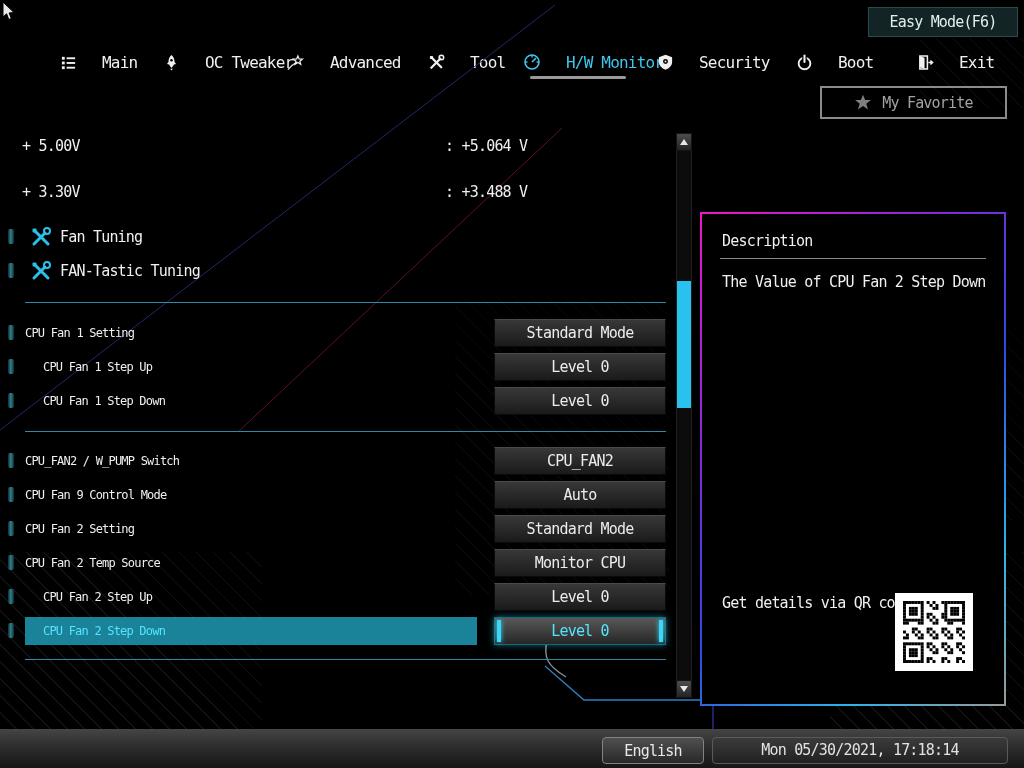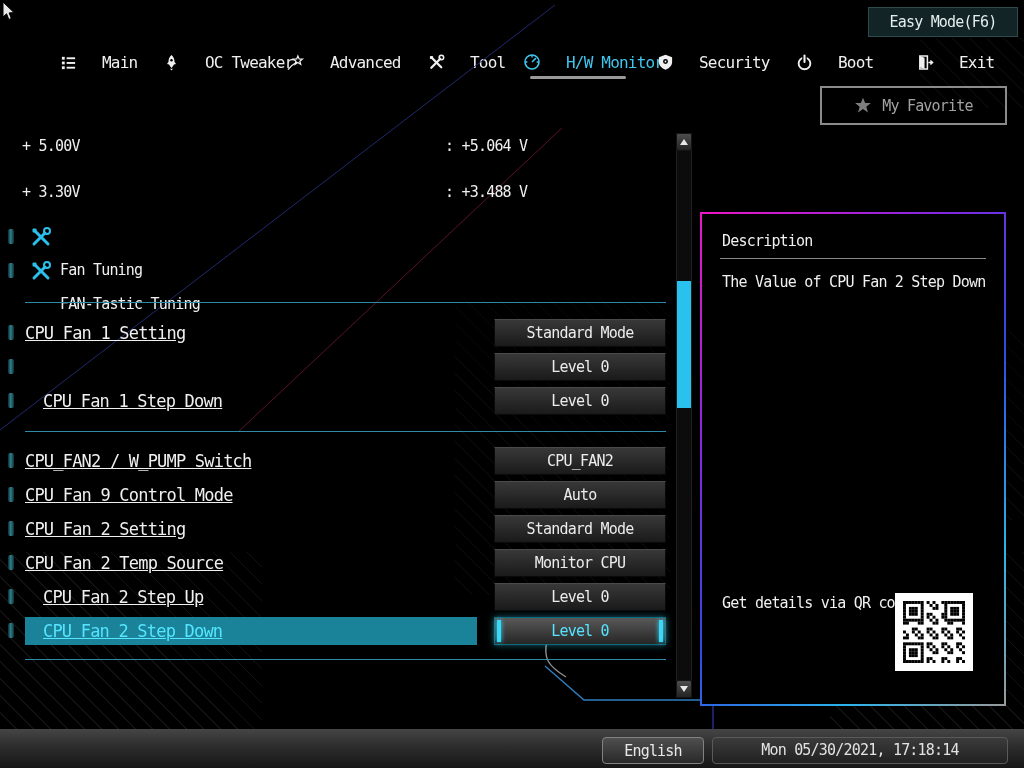--- a/index.html
+++ b/index.html
@@ -19,40 +19,40 @@
     -webkit-background-clip:text; background-clip:text; color:transparent; }
   .easy-mode { position:absolute; left:868px; top:7px; width:150px; height:30px;
     background:#122426; border:1px solid #2d4a4d; color:#e4eeee; font-size:15px;
     font-family:inherit; letter-spacing:-0.8px; cursor:pointer; }
   
   .tab { position:absolute; top:50px; height:24px; display:flex; align-items:center; gap:25px;
     font-size:16px; color:#f0f0f0; cursor:pointer; white-space:nowrap; }
   .tab.active { color:#3fc6ee; }
   .tab-underline { position:absolute; left:530px; top:76px; width:96px; height:3px;
     background:#9a9a9a; border-radius:2px; }
-  .favorite { position:absolute; left:820px; top:86px; width:187px; height:39px;
+  .favorite { position:absolute; left:820px; top:86px; width:187px; height:33px;
     border:2px solid #8b8b8b; display:flex; align-items:center; justify-content:center;
     gap:10px; color:#a2a2a2; font-size:15px; cursor:pointer; background:transparent; }
   
   .hatch { position:absolute; pointer-events:none;
     background:repeating-linear-gradient(45deg, rgba(255,255,255,0.07) 0px,
       rgba(255,255,255,0.07) 1px, transparent 1px, transparent 12px); }
   #deco-svg { position:absolute; left:0; top:0; pointer-events:none; }
   
   .vrow { position:absolute; left:0; width:670px; height:20px; font-size:15px; line-height:20px; }
   .vrow .vlabel { position:absolute; left:22px; }
   .vrow .vval  { position:absolute; left:445px; }
   .trow { position:absolute; left:0; width:670px; height:26px; line-height:26px; font-size:15px; cursor:pointer; }
-  .trow .tlabel { position:absolute; left:60px;margin-top:33px; }
+  .trow .tlabel { position:absolute; left:60px; }
   .trow .ticon { position:absolute; left:30px; top:2px; }
   .marker { position:absolute; left:8px; top:6px; width:6px; height:15px; border-radius:2px;
     background:linear-gradient(90deg,#0d2d31,#2f7f8b 45%,#0d2d31); }
   .trow .marker { top:5px; }
   .srow { position:absolute; left:0; width:670px; height:28px; cursor:pointer; }
-  .srow .slabel { position:absolute; left:25px; line-height:28px; font-size:17px; z-index:2;text-decoration:underline; }
+  .srow .slabel { position:absolute; left:25px; line-height:28px; font-size:12px; z-index:2; }
   .srow.indent .slabel { left:43px; }
   .srow .rowbar { display:none; }
   .srow.selected .rowbar { display:block; position:absolute; left:25px; top:0; width:452px;
     height:28px; background:#1a8399; z-index:1; }
   .srow.selected .slabel { color:#55e5ff; }
   .valbtn { position:absolute; left:494px; top:0; width:172px; height:28px;
     background:linear-gradient(180deg,#383838,#1a1a1a); border:1px solid #0a0a0a;
     border-top-color:#4a4a4a; color:#ececec; font-size:15px; font-family:inherit;
     letter-spacing:-0.8px; cursor:pointer; z-index:2; }
   .srow.selected .valbtn { background:linear-gradient(180deg,#585858,#262626);
@@ -230,20 +230,21 @@
 
   <div class="divider" style="top:302px"></div>
 
   <div class="srow" style="top:319px">
     <span class="marker"></span>
     <span class="slabel">CPU Fan 1 Setting</span>
     <button class="valbtn">Standard Mode</button>
   </div>
   <div class="srow indent" style="top:353px">
     <span class="marker"></span>
+    <span class="slabel">CPU Fan 1 Step Up</span>
     <button class="valbtn">Level 0</button>
   </div>
   <div class="srow indent" style="top:387px">
     <span class="marker"></span>
     <span class="slabel">CPU Fan 1 Step Down</span>
     <button class="valbtn">Level 0</button>
   </div>
 
   <div class="divider" style="top:431px"></div>
 

